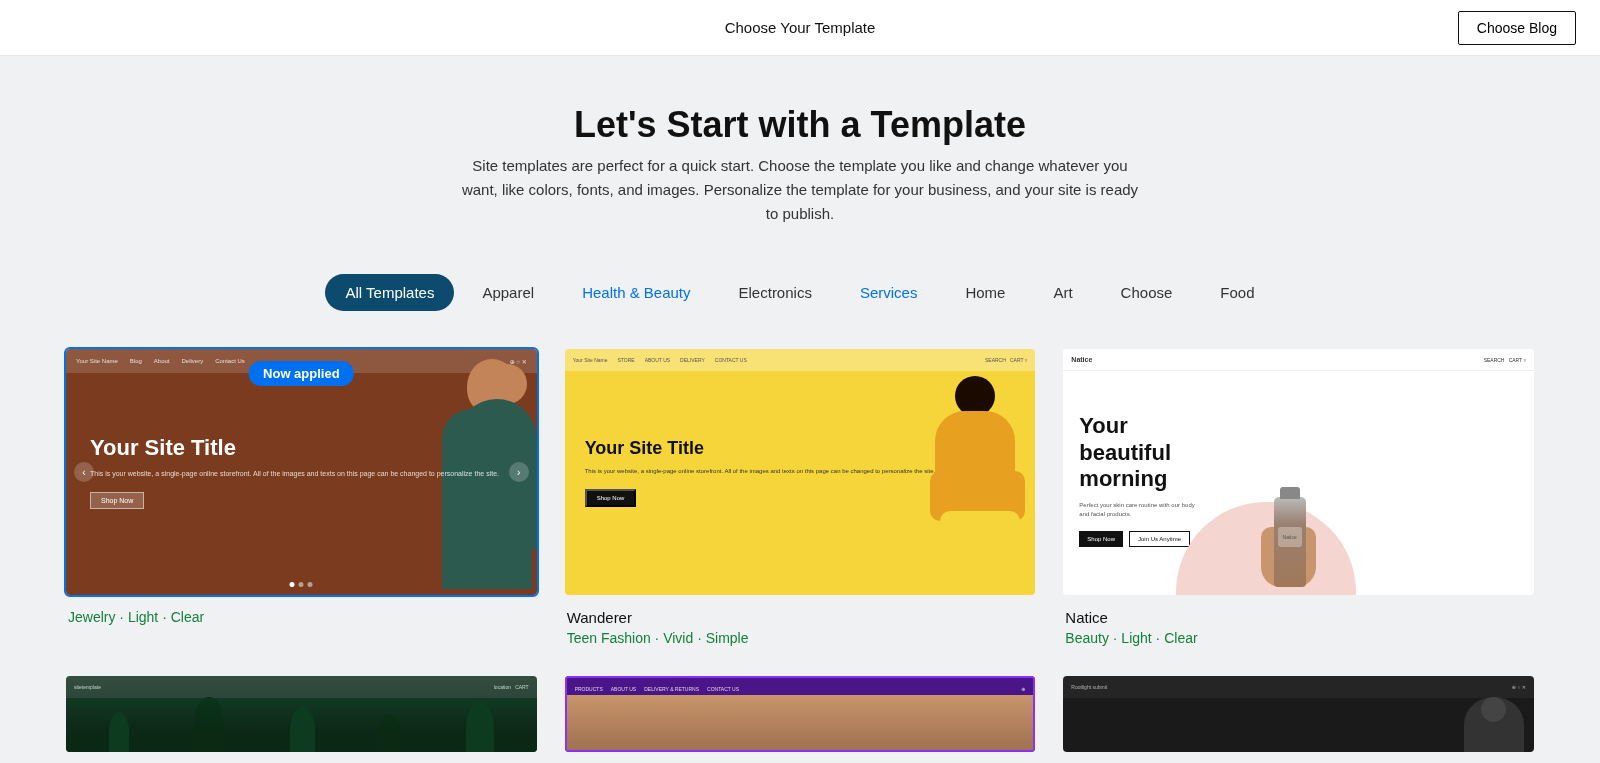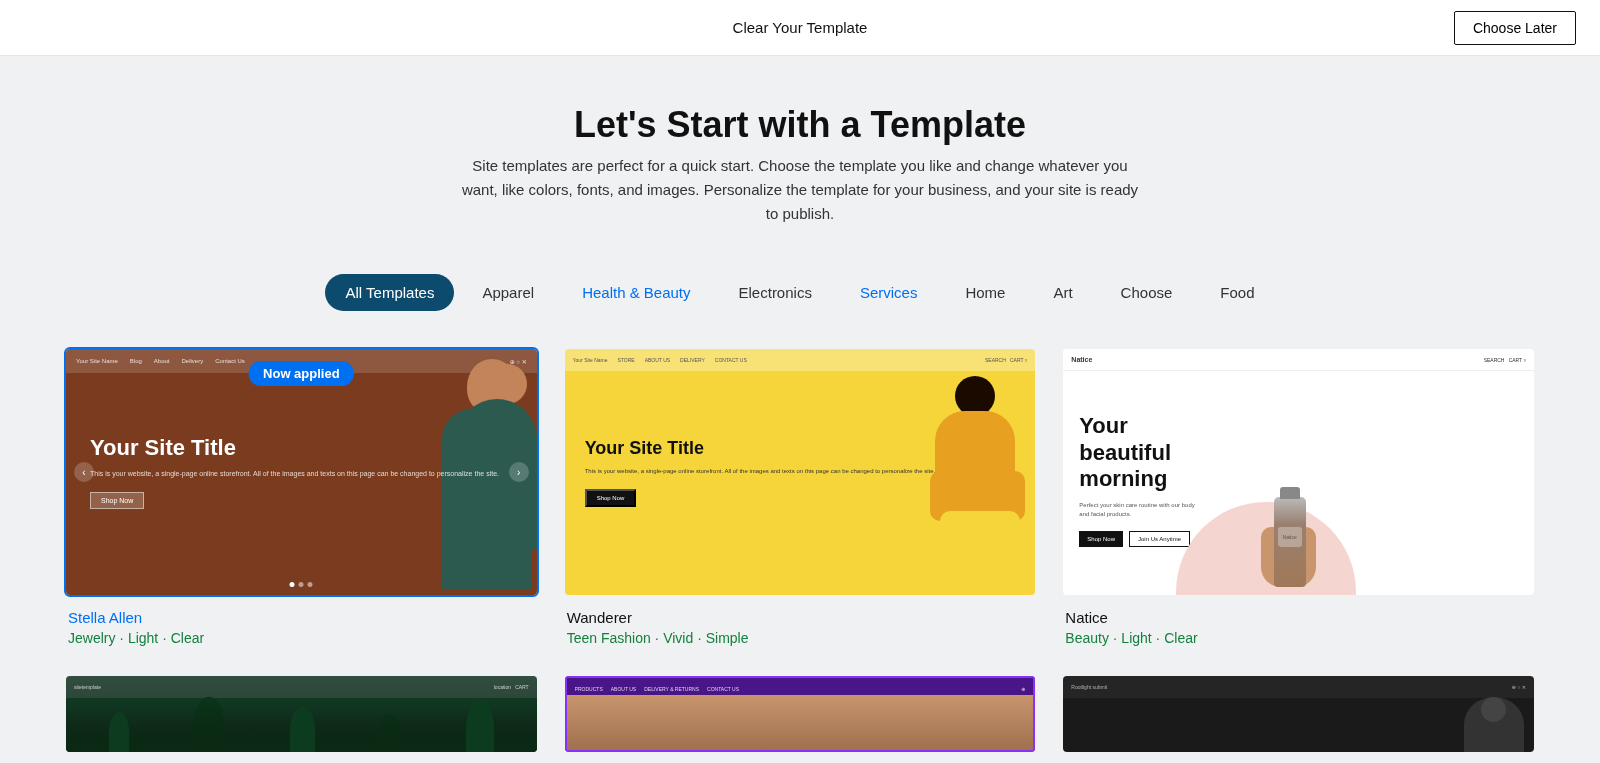--- a/index.html
+++ b/index.html
@@ -435,22 +435,22 @@
 
     
     ::-webkit-scrollbar { width: 8px; }
     ::-webkit-scrollbar-track { background: #f0f1f3; }
     ::-webkit-scrollbar-thumb { background: #ccc; border-radius: 4px; }
   </style>
 </head>
 <body>
 
 <header class="header">
-  <span class="header-title">Clear Your Template</span>
-  <button class="choose-later-btn">Choose Later</button>
+  <span class="header-title">Choose Your Template</span>
+  <button class="choose-later-btn">Choose Blog</button>
 </header>
 
 <section class="hero">
   <h1>Let's Start with a Template</h1>
   <p>Site templates are perfect for a quick start. Choose the template you like and change whatever you want, like colors, fonts, and images. Personalize the template for your business, and your site is ready to publish.</p>
 </section>
 
 <div class="filter-bar">
 
   <button class="filter-tab active">
@@ -521,21 +521,20 @@
         <div class="thumb-arrow right">›</div>
 
         <div class="thumb-dots">
           <div class="thumb-dot active"></div>
           <div class="thumb-dot"></div>
           <div class="thumb-dot"></div>
         </div>
       </div>
     </div>
     <div class="template-info">
-      <div class="template-name">Stella Allen</div>
       <div class="template-tags">Jewelry · Light · Clear</div>
     </div>
   </div>
 
   <div class="template-card">
     <div class="template-thumb">
       <div class="thumb-wanderer" style="height:100%; display:flex; align-items:center; position:relative; overflow:hidden;">
         <div class="wanderer-nav">
           <span>Your Site Name</span>
           <span>STORE</span>

